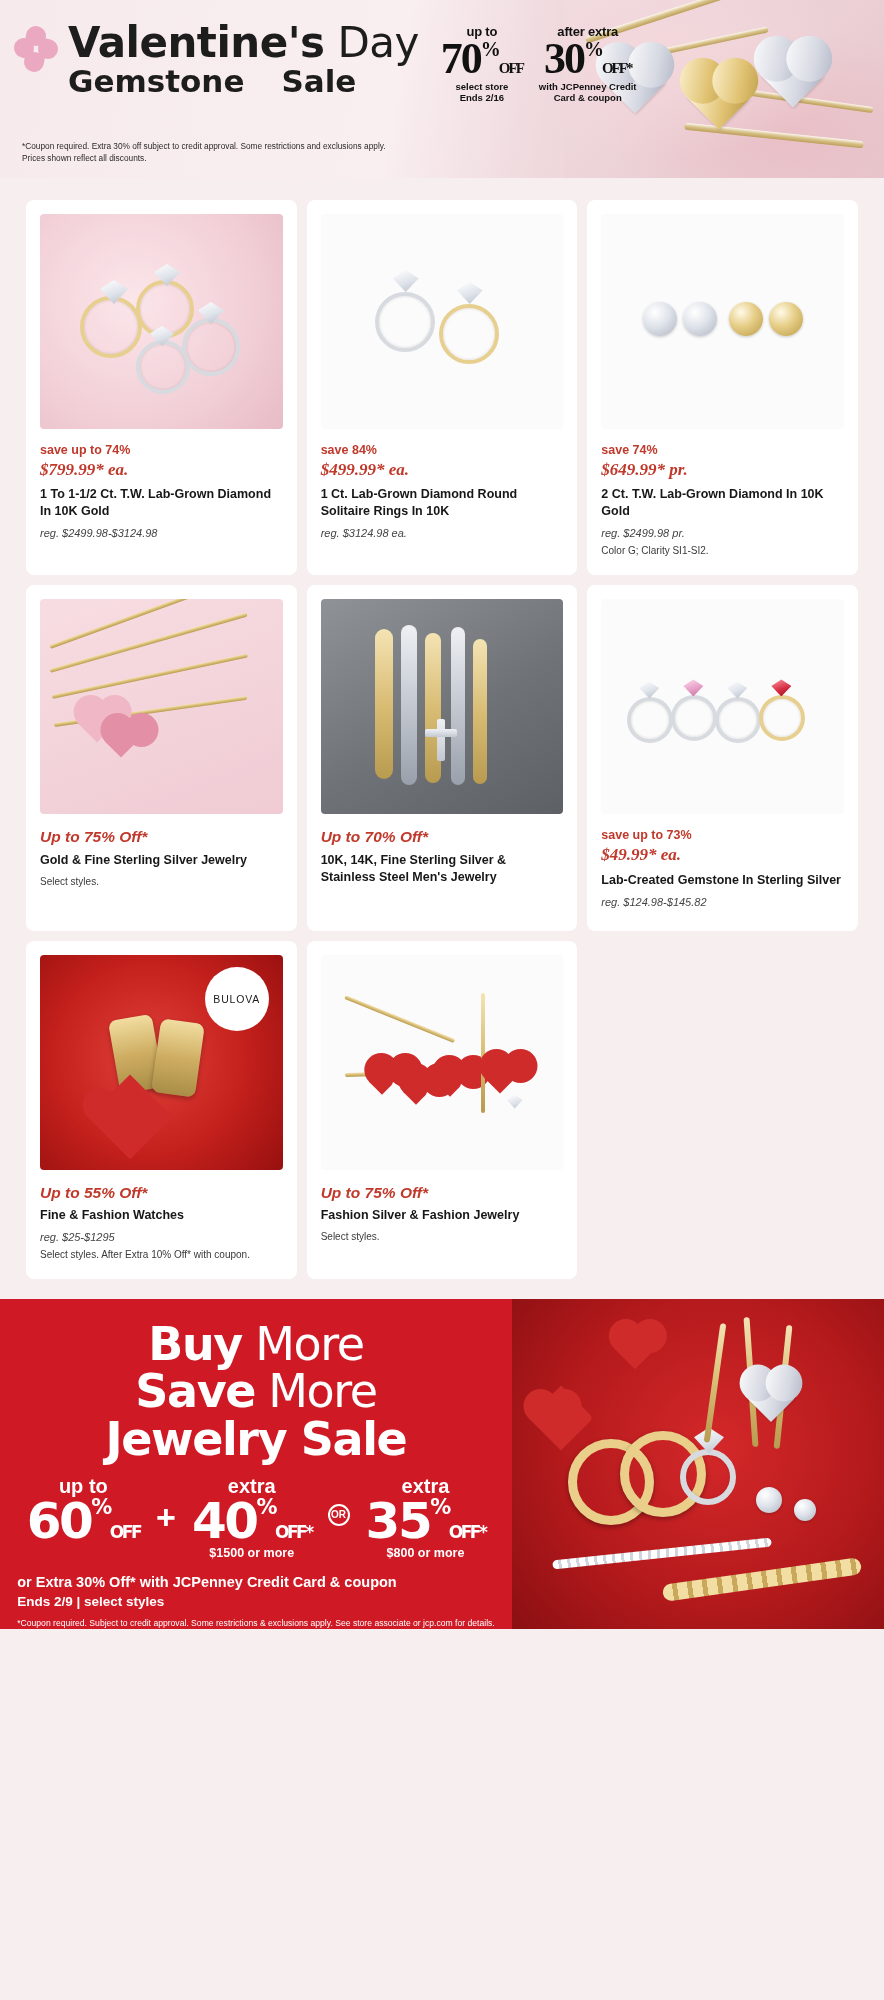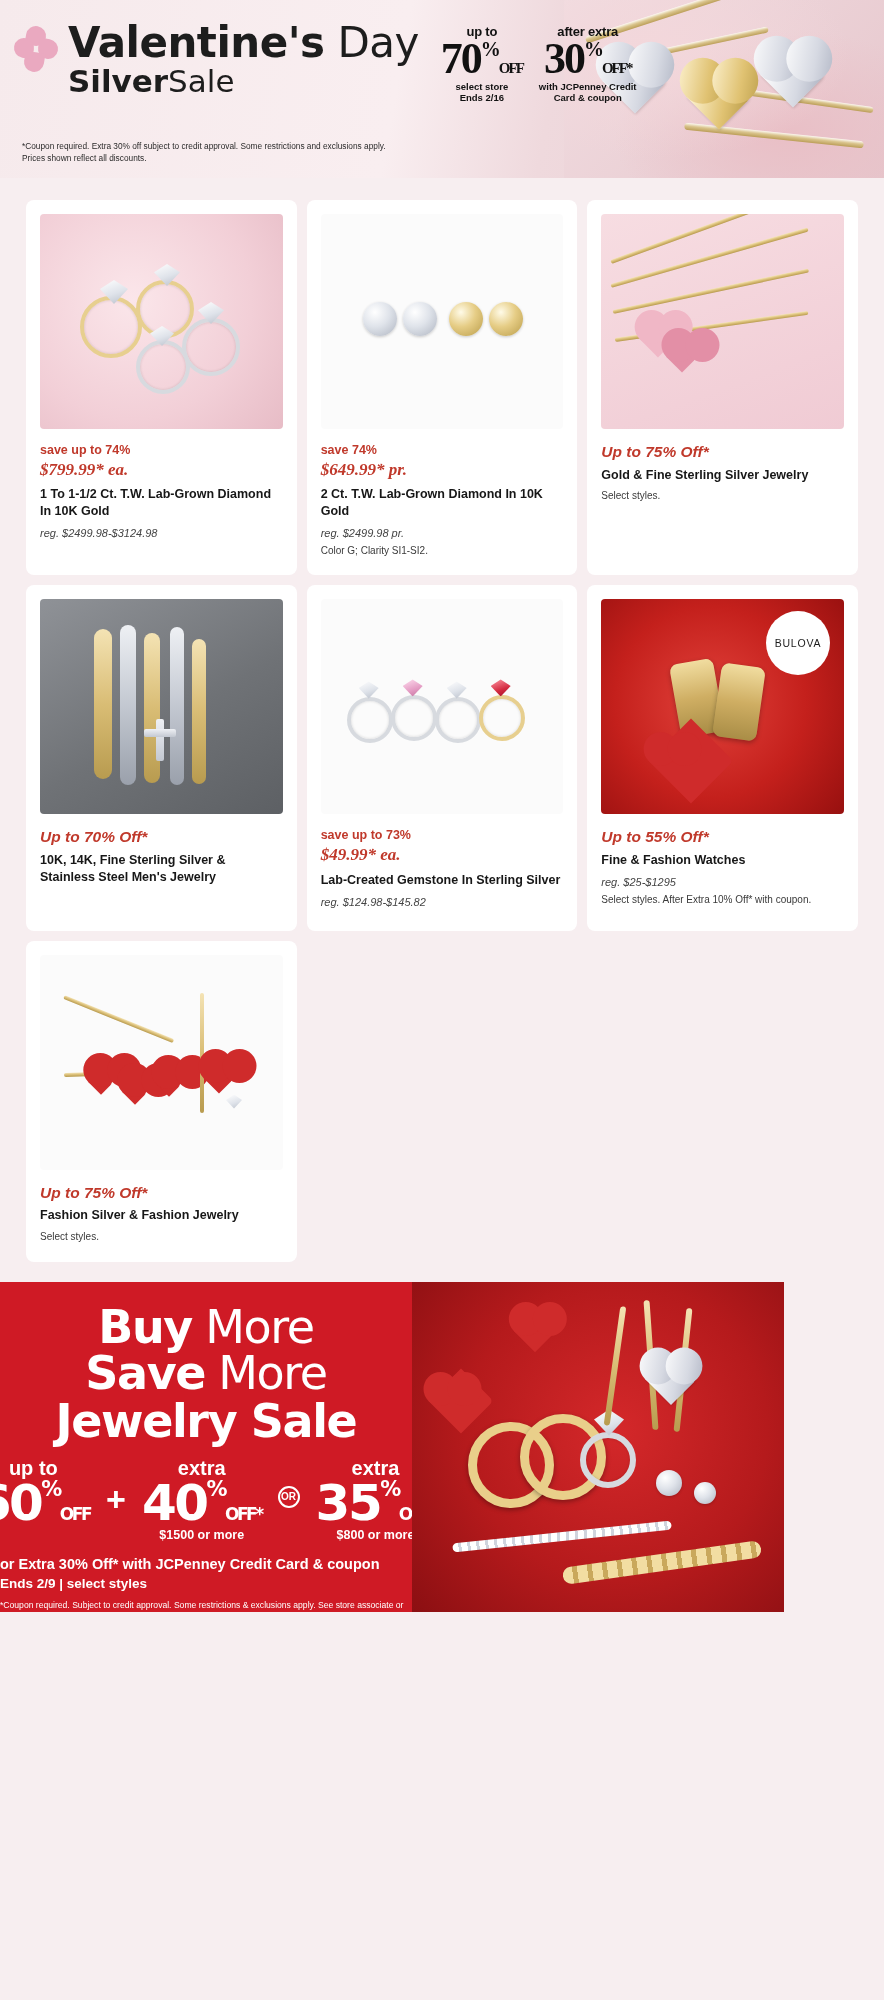--- a/index.html
+++ b/index.html
@@ -53,21 +53,21 @@
   .hdr-row { display: flex; align-items: flex-start; }
   .hdr-left { padding-left: 46px; }
   .vday {
     font-family: "DejaVu Sans", sans-serif;
     font-size: 42px; line-height: 1.02; letter-spacing: -.5px; color: #1d1d1d;
   }
   .vday b { font-weight: 700; }
   .vday span.light { font-weight: 400; }
   .jsale { font-family: "DejaVu Sans", sans-serif; font-size: 31px; line-height: 1.05; color: #1d1d1d; }
   .jsale b { font-weight: 700; }
-  .jsale span.light { font-weight: 400; }
+  .jsale span.light { font-weight: 700; margin-left: 37px; }
 
   .hdr-offer { margin-left: 22px; text-align: center; color: #111; padding-top: 2px; }
   .offer-sm { font-size: 13px; font-weight: 700; letter-spacing: -.2px; }
   .offer-big { font-family: Liberation Serif, serif; font-weight: 700; font-size: 44px; line-height: .9; letter-spacing: -2px; text-align: center; }
   .offer-big sup { font-size: 20px; vertical-align: top; line-height: 1; }
   .offer-off { display:inline-block; font-size: 15px; font-weight: 700; line-height:1; }
   .offer-note { font-size: 9.5px; font-weight: 700; line-height: 1.25; margin-top: 2px; }
   .hdr-offer2 { margin-left: 16px; }
 
   .disclaimer {
@@ -164,21 +164,21 @@
     font-size: 12.5px; line-height: 1.35; color: #171717; font-weight: 700; margin-bottom: 6px;
   }
   .reg {
     font-size: 11px; font-style: italic; color: #444; line-height: 1.35; margin-bottom: 3px;
   }
   .fineprint { font-size: 10px; color: #3a3a3a; line-height: 1.35; }
 
   
   .banner { display: flex; height: 330px; }
   .banner-left {
-    width: 412px; background: #cf1a25; color: #fff; padding: 22px 0 0 0;
+    width: 512px; background: #cf1a25; color: #fff; padding: 22px 0 0 0;
     display: flex; flex-direction: column; align-items: center;
   }
   .bm-line { font-family: "DejaVu Sans", sans-serif; font-size: 46px; line-height: 1.02; letter-spacing: -1.4px; }
   .bm-line b { font-weight: 700; }
   .bm-line .thin { font-weight: 400; }
   .bm-sale { font-family: "DejaVu Sans", sans-serif; font-weight: 700; font-size: 46px; letter-spacing: -1.4px; line-height: 1.05; }
   .offers-row { display: flex; align-items: flex-start; justify-content: center; margin-top: 12px; }
   .offer-col { text-align: center; padding: 0 12px; }
   .offer-col .lbl { font-size: 20px; font-weight: 700; line-height: 1; margin-bottom: 2px; }
   .offer-col .num {
@@ -240,21 +240,21 @@
         <div class="petal" style="left:8px; top:26px; transform:rotate(190deg);"></div>
         <div class="petal" style="left:-2px; top:12px; transform:rotate(280deg);"></div>
       </div>
 
       <div class="hdr-row">
         <div class="hdr-left">
           <div class="vday">
             <b>Valentine's</b><span class="light"> Day</span>
           </div>
           <div class="jsale">
-            <b>Silver</b><span class="light">Sale</span>
+            <b>Gemstone</b><span class="light">Sale</span>
           </div>
         </div>
 
         <div class="hdr-offer">
           <div class="offer-sm">up to</div>
           <div class="offer-big">
             <span>70</span><sup>%</sup><span class="offer-off">OFF</span>
           </div>
           <div class="offer-note">
             <div>select store</div>
@@ -291,20 +291,32 @@
         <div class="diamond" style="left:114px; top:50px; width:26px; height:22px;"></div>
         <div class="diamond" style="left:158px; top:88px; width:26px; height:22px;"></div>
         <div class="diamond" style="left:110px; top:112px; width:24px; height:20px;"></div>
       </div>
       <div class="save-line">save up to 74%</div>
       <div class="price">$799.99* ea.</div>
       <div class="desc">1 To 1-1/2 Ct. T.W. Lab-Grown Diamond In 10K Gold</div>
       <div class="reg">reg. $2499.98-$3124.98</div>
     </div>
 
+    <div class="card">
+      <div class="thumb white">
+        <div class="ring silver" style="left:54px; top:78px; width:60px; height:60px;"></div>
+        <div class="ring" style="left:118px; top:90px; width:60px; height:60px;"></div>
+        <div class="diamond" style="left:72px; top:56px; width:26px; height:22px;"></div>
+        <div class="diamond" style="left:136px; top:68px; width:26px; height:22px;"></div>
+      </div>
+      <div class="save-line">save 84%</div>
+      <div class="price">$499.99* ea.</div>
+      <div class="desc">1 Ct. Lab-Grown Diamond Round Solitaire Rings In 10K</div>
+      <div class="reg">reg. $3124.98 ea.</div>
+    </div>
 
     <div class="card">
       <div class="thumb white">
         <div class="stud" style="left:42px; top:88px;"></div>
         <div class="stud" style="left:82px; top:88px;"></div>
         <div class="stud gold" style="left:128px; top:88px;"></div>
         <div class="stud gold" style="left:168px; top:88px;"></div>
       </div>
       <div class="save-line">save 74%</div>
       <div class="price">$649.99* pr.</div>

